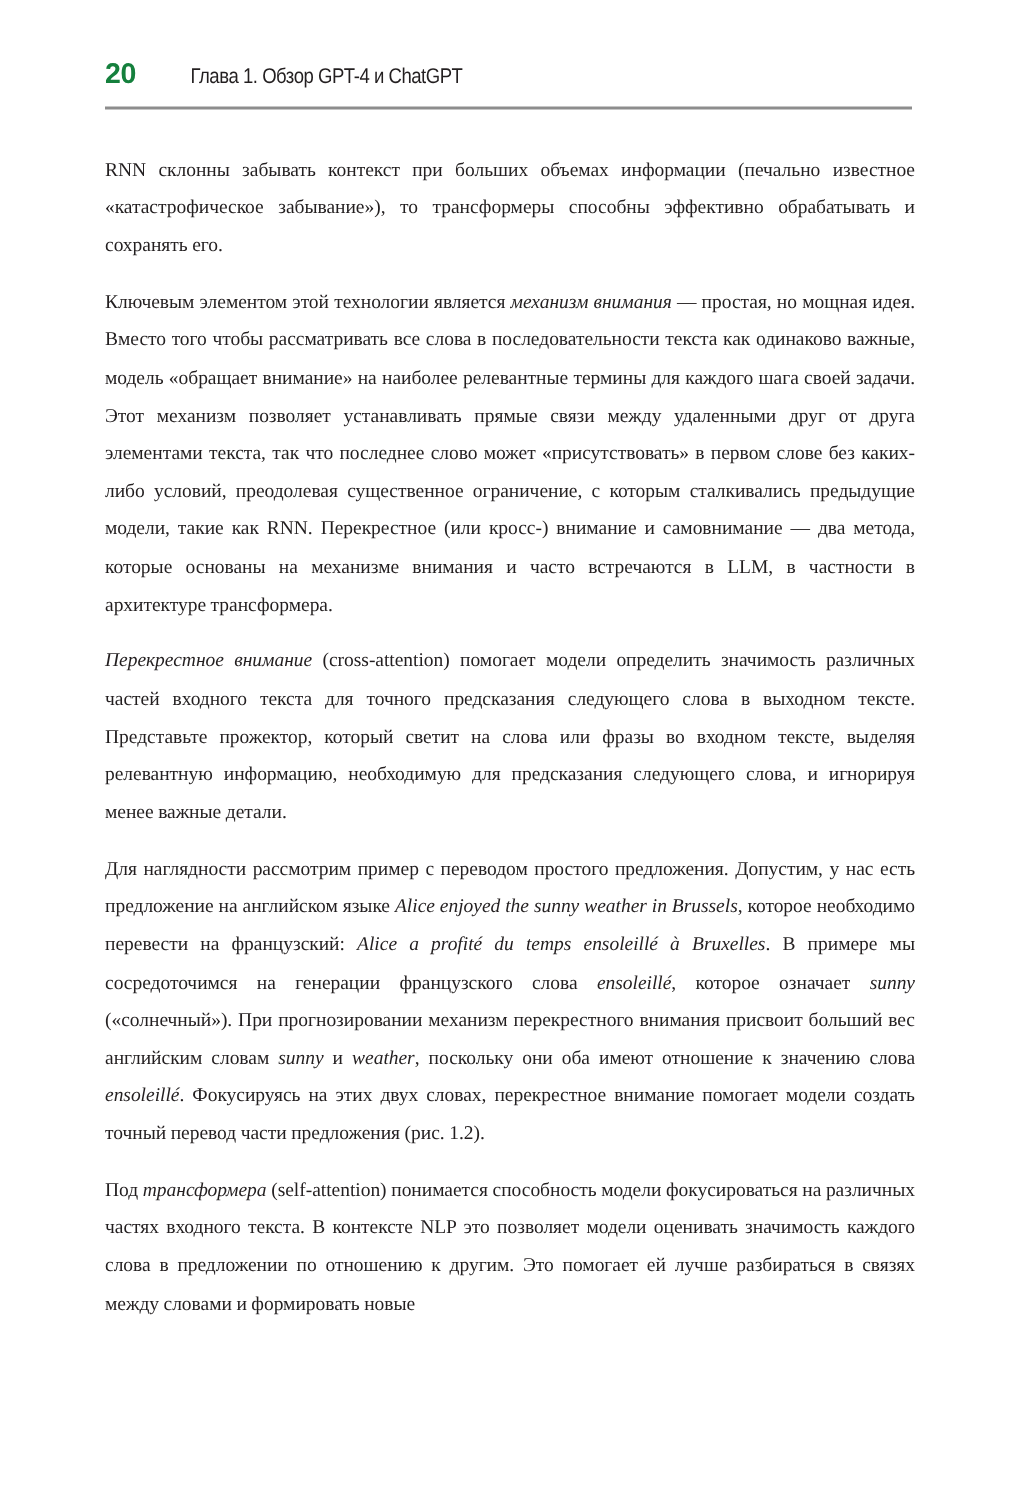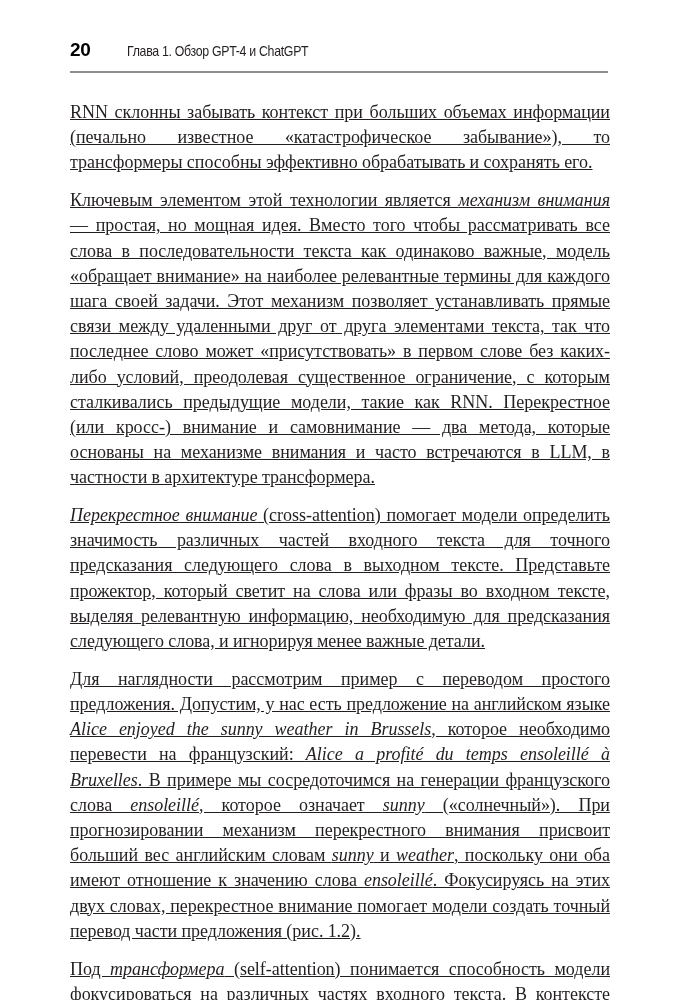--- a/index.html
+++ b/index.html
@@ -25,21 +25,21 @@
     width: 540px;
     height: 34px;
     display: flex;
     align-items: baseline;
   }
   .folio {
     font-family: "Liberation Sans", "DejaVu Sans", sans-serif;
     font-weight: 700;
     font-size: 19px;
     letter-spacing: -0.2px;
-    color: #000000;
+    color: #15803d;
     width: 57px;
     flex: none;
     line-height: 1;
   }
   .chaptertitle {
     font-family: "Liberation Sans", "DejaVu Sans", sans-serif;
     font-weight: 400;
     font-size: 14.2px;
     color: #231f20;
     letter-spacing: -0.35px;
@@ -59,28 +59,27 @@
 
   
   .column {
     position: absolute;
     left: 70px;
     top: 100px;
     width: 540px;
   }
   p.body {
     margin: 0 0 12.5px 0;
-    font-size: 18px;
+    font-size: 13px;
     line-height: 25.2px;
     text-align: justify;
     text-justify: inter-word;
     hyphens: manual;
     letter-spacing: -0.02px;
     word-spacing: -0.2px;
-    text-decoration: underline;
   }
   p.body:last-child { margin-bottom: 0; }
   i { font-style: italic; }
 </style>
 </head>
 <body>
 
 <div class="page">
 
   <div class="runhead">

